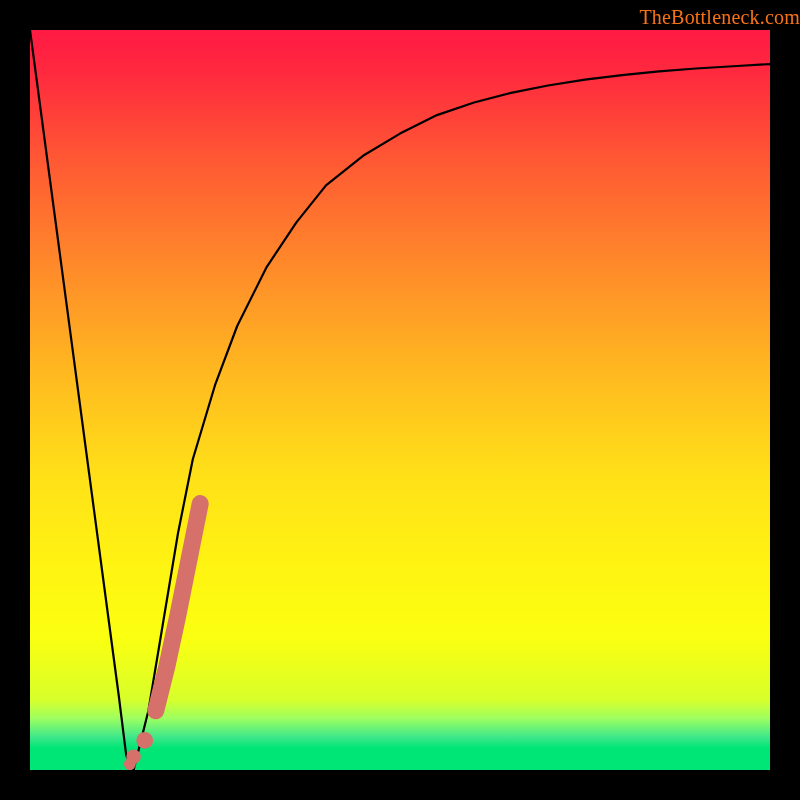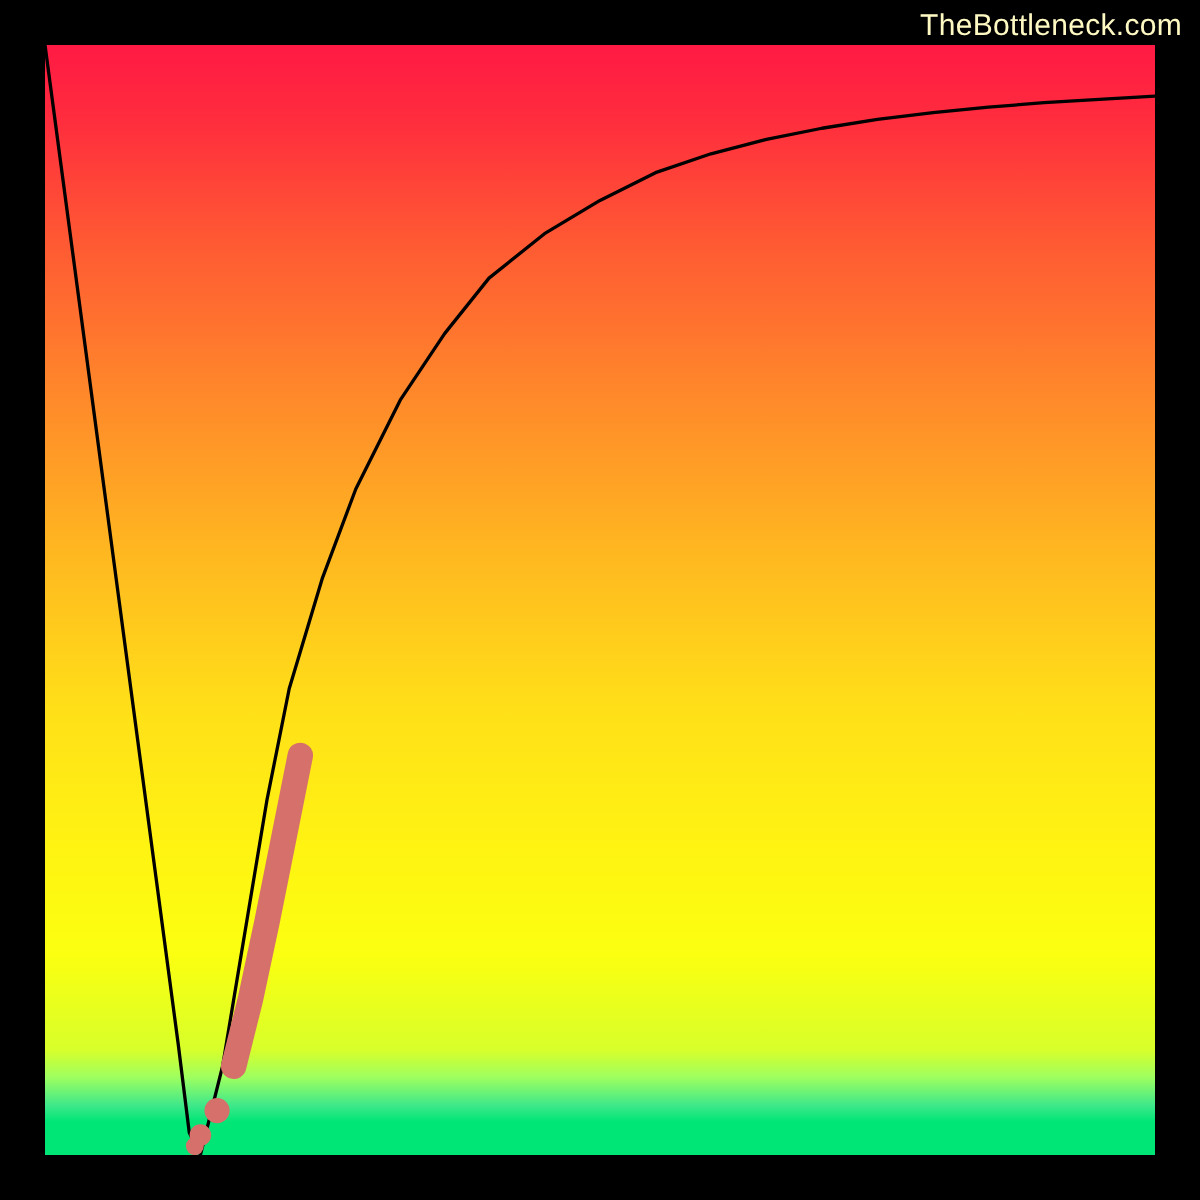--- a/index.html
+++ b/index.html
@@ -31,25 +31,25 @@
       #d8ff2a 90.5%,
       #9eff60 93%,
       #40e88a 95.5%,
       #00e676 97%,
       #00e676 100%
     );
   }
   .watermark {
     position: absolute;
     top: 6px;
-    right: 12px;
-    font-family: Liberation Sans, sans-serif;
+    right: 0;
+    font-family: Liberation Serif, serif;
     font-size: 20px;
     font-weight: 500;
-    color: #fef9c3;
+    color: #f97316;
     letter-spacing: 0.2px;
     z-index: 10;
   }
   svg.curve {
     position: absolute;
     left: 0; top: 0;
     width: 740px; height: 740px;
     z-index: 5;
   }
 </style>

